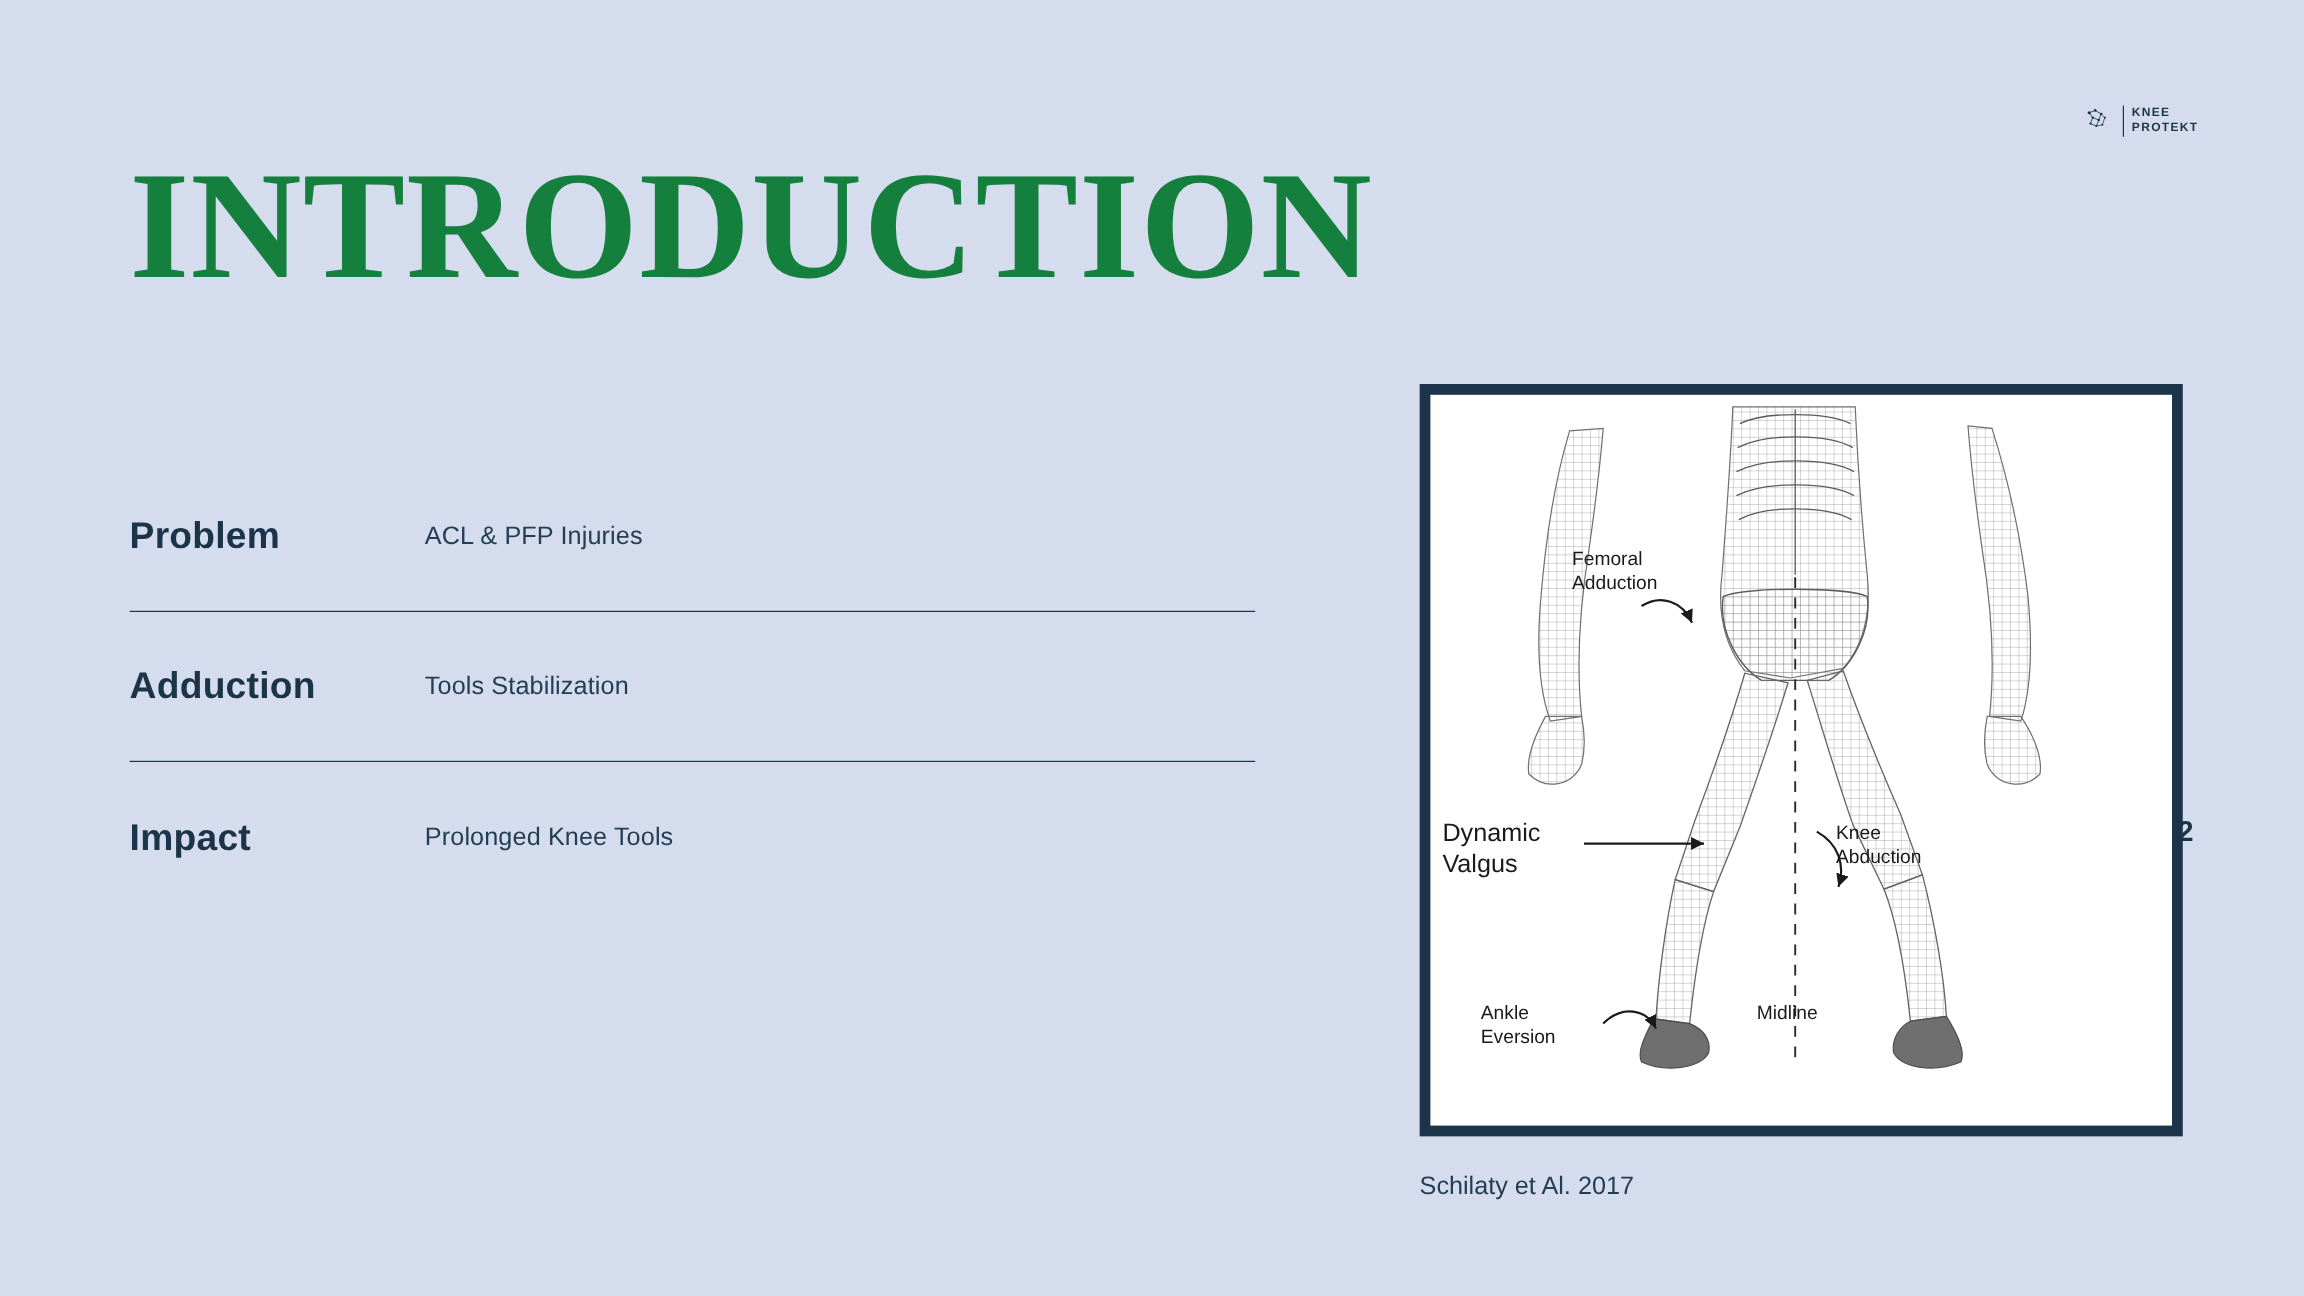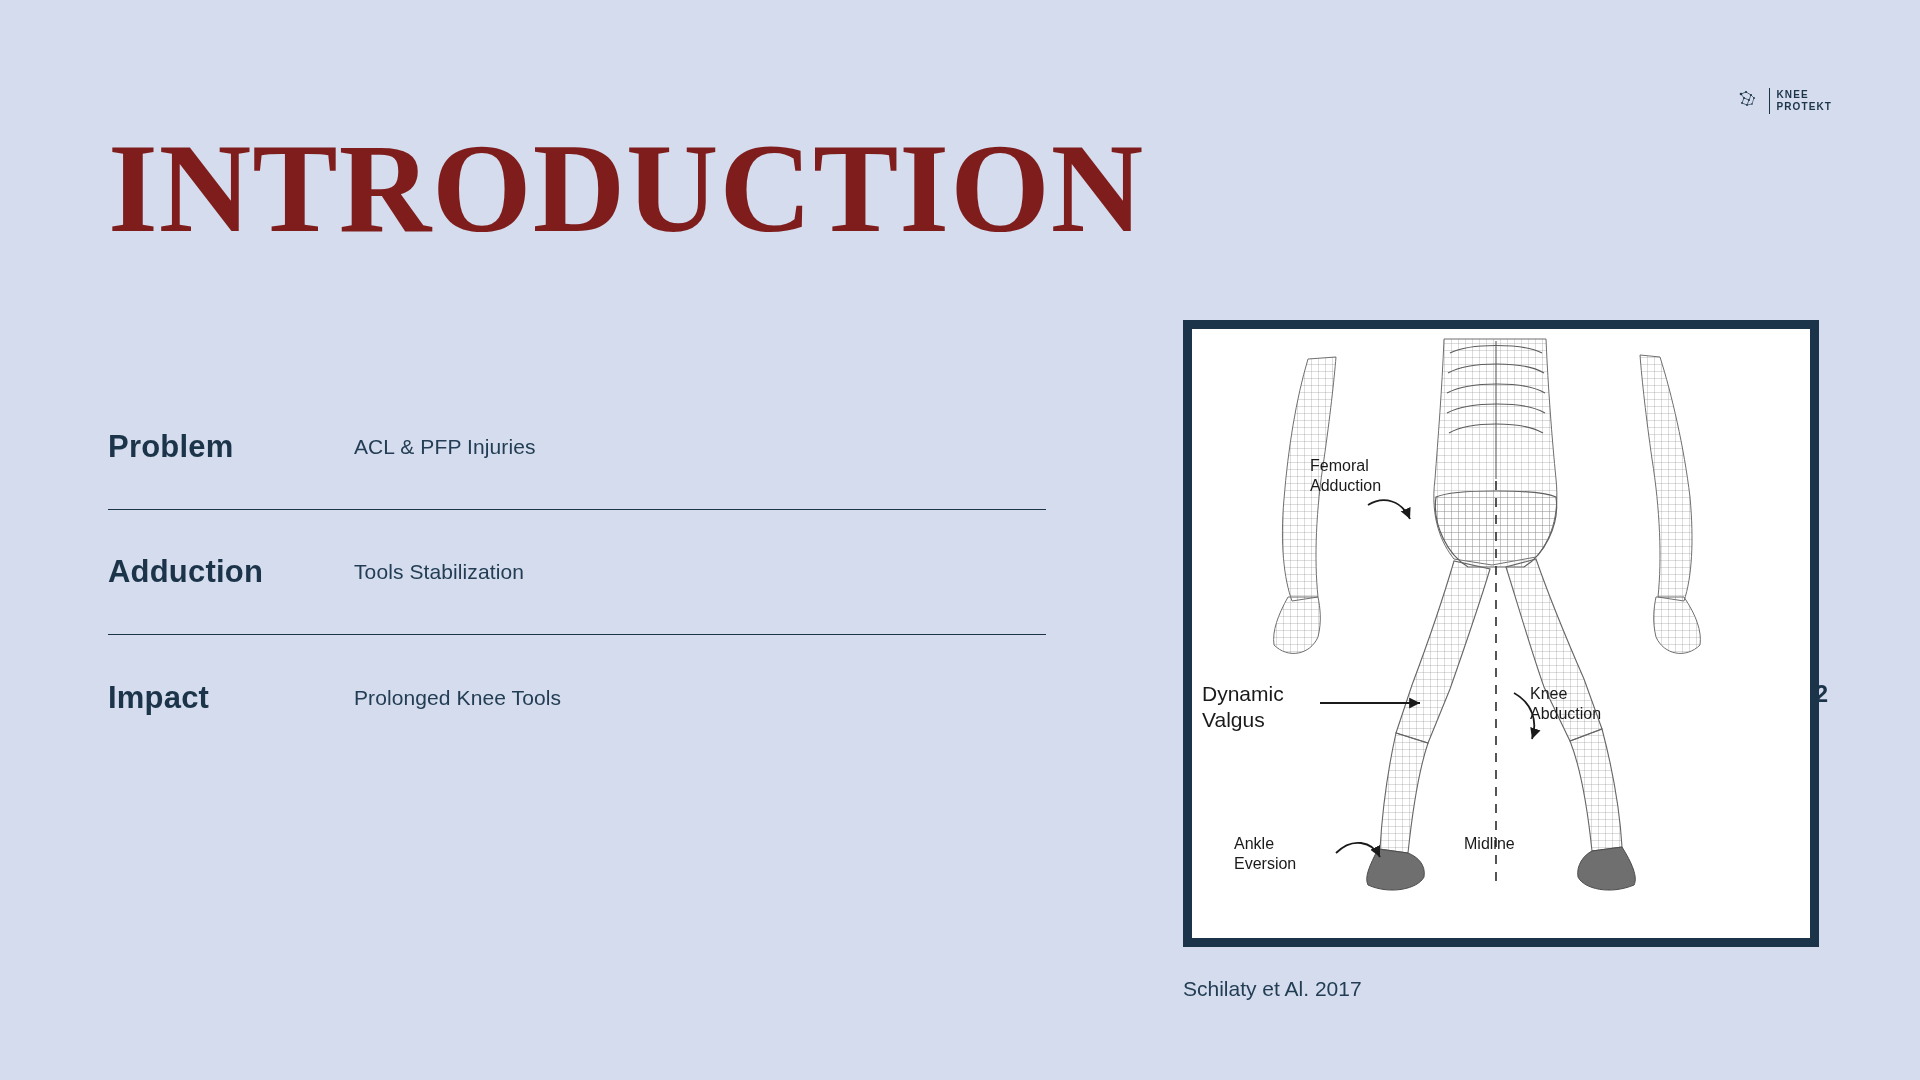--- a/index.html
+++ b/index.html
@@ -45,21 +45,21 @@
   }
 
   
   .title {
     position: absolute;
     left: 108px;
     top: 128px;
     font-family: "Liberation Serif", serif;
     font-size: 128px;
     line-height: 120px;
-    color: #7f1d1d;
+    color: #15803d;
     letter-spacing: 1px;
     white-space: nowrap;
   }
 
   
   .table {
     position: absolute;
     left: 108px;
     top: 385px;
     width: 938px;

